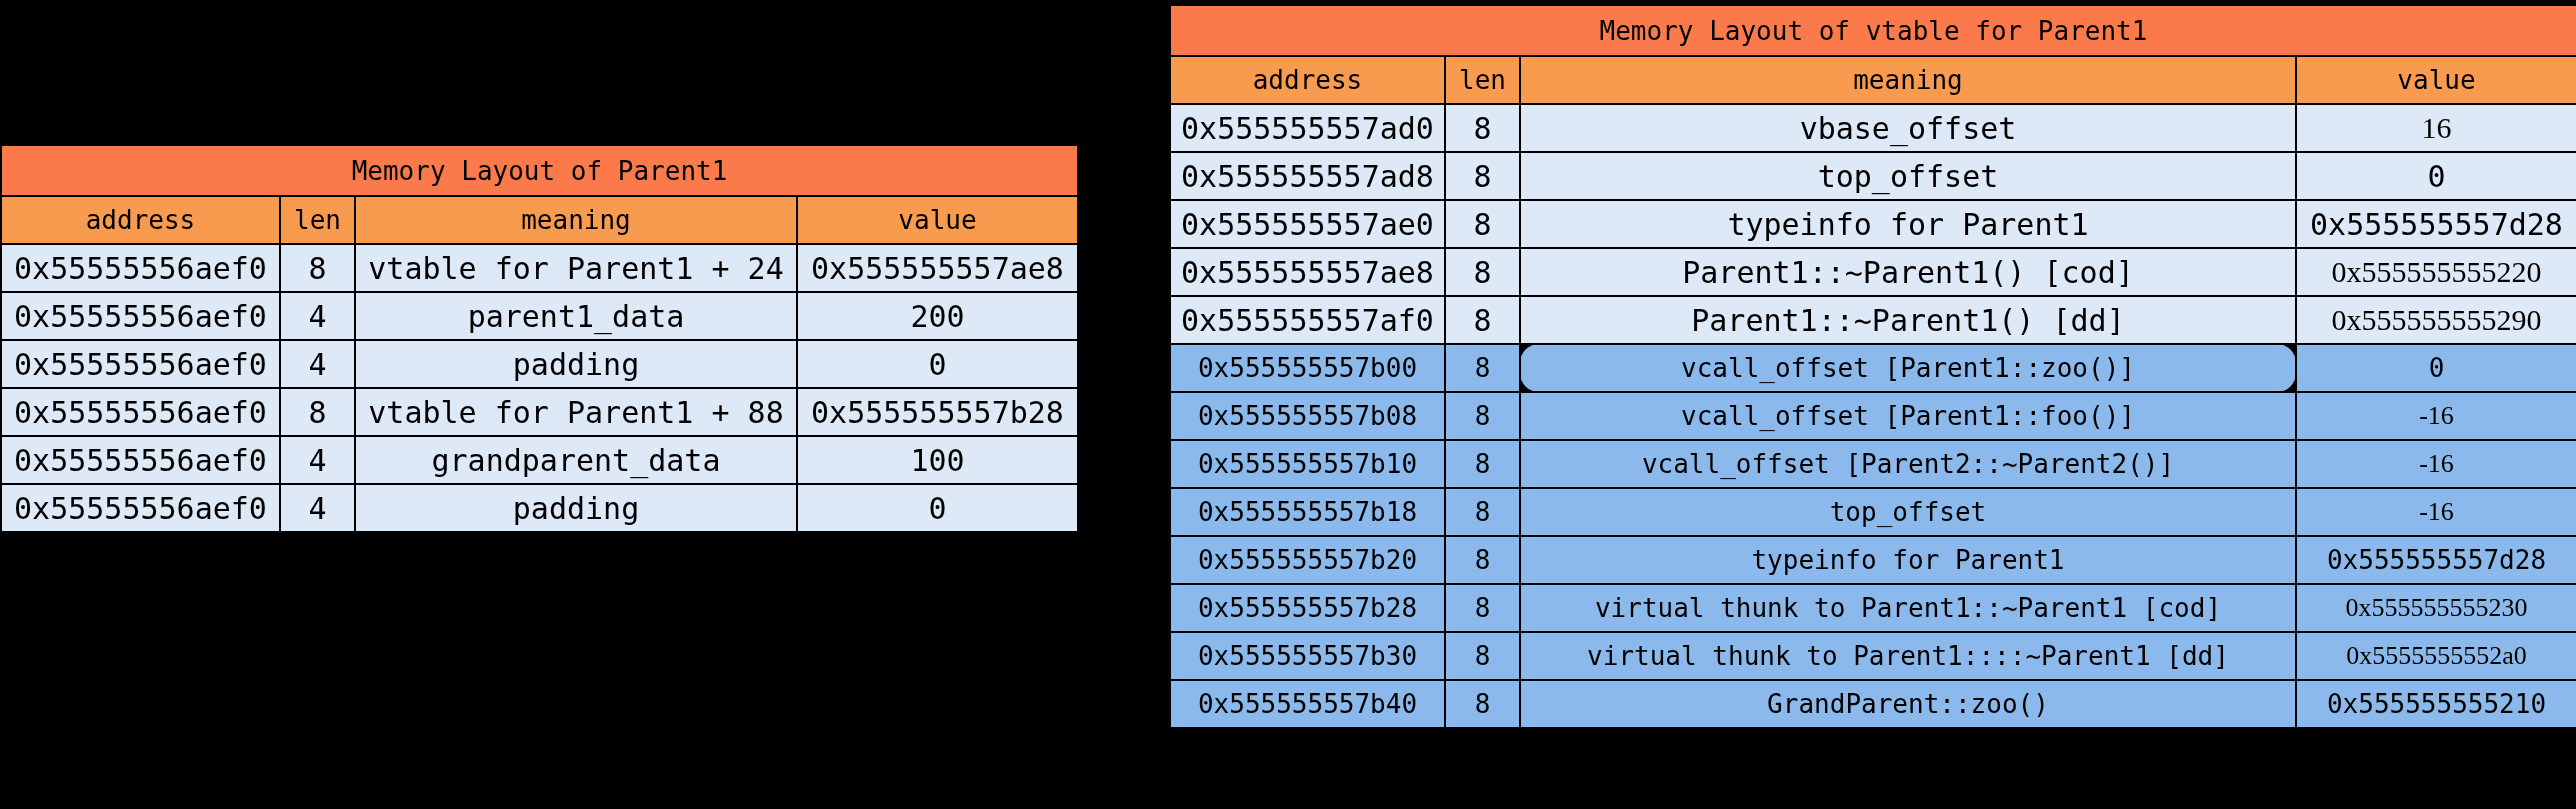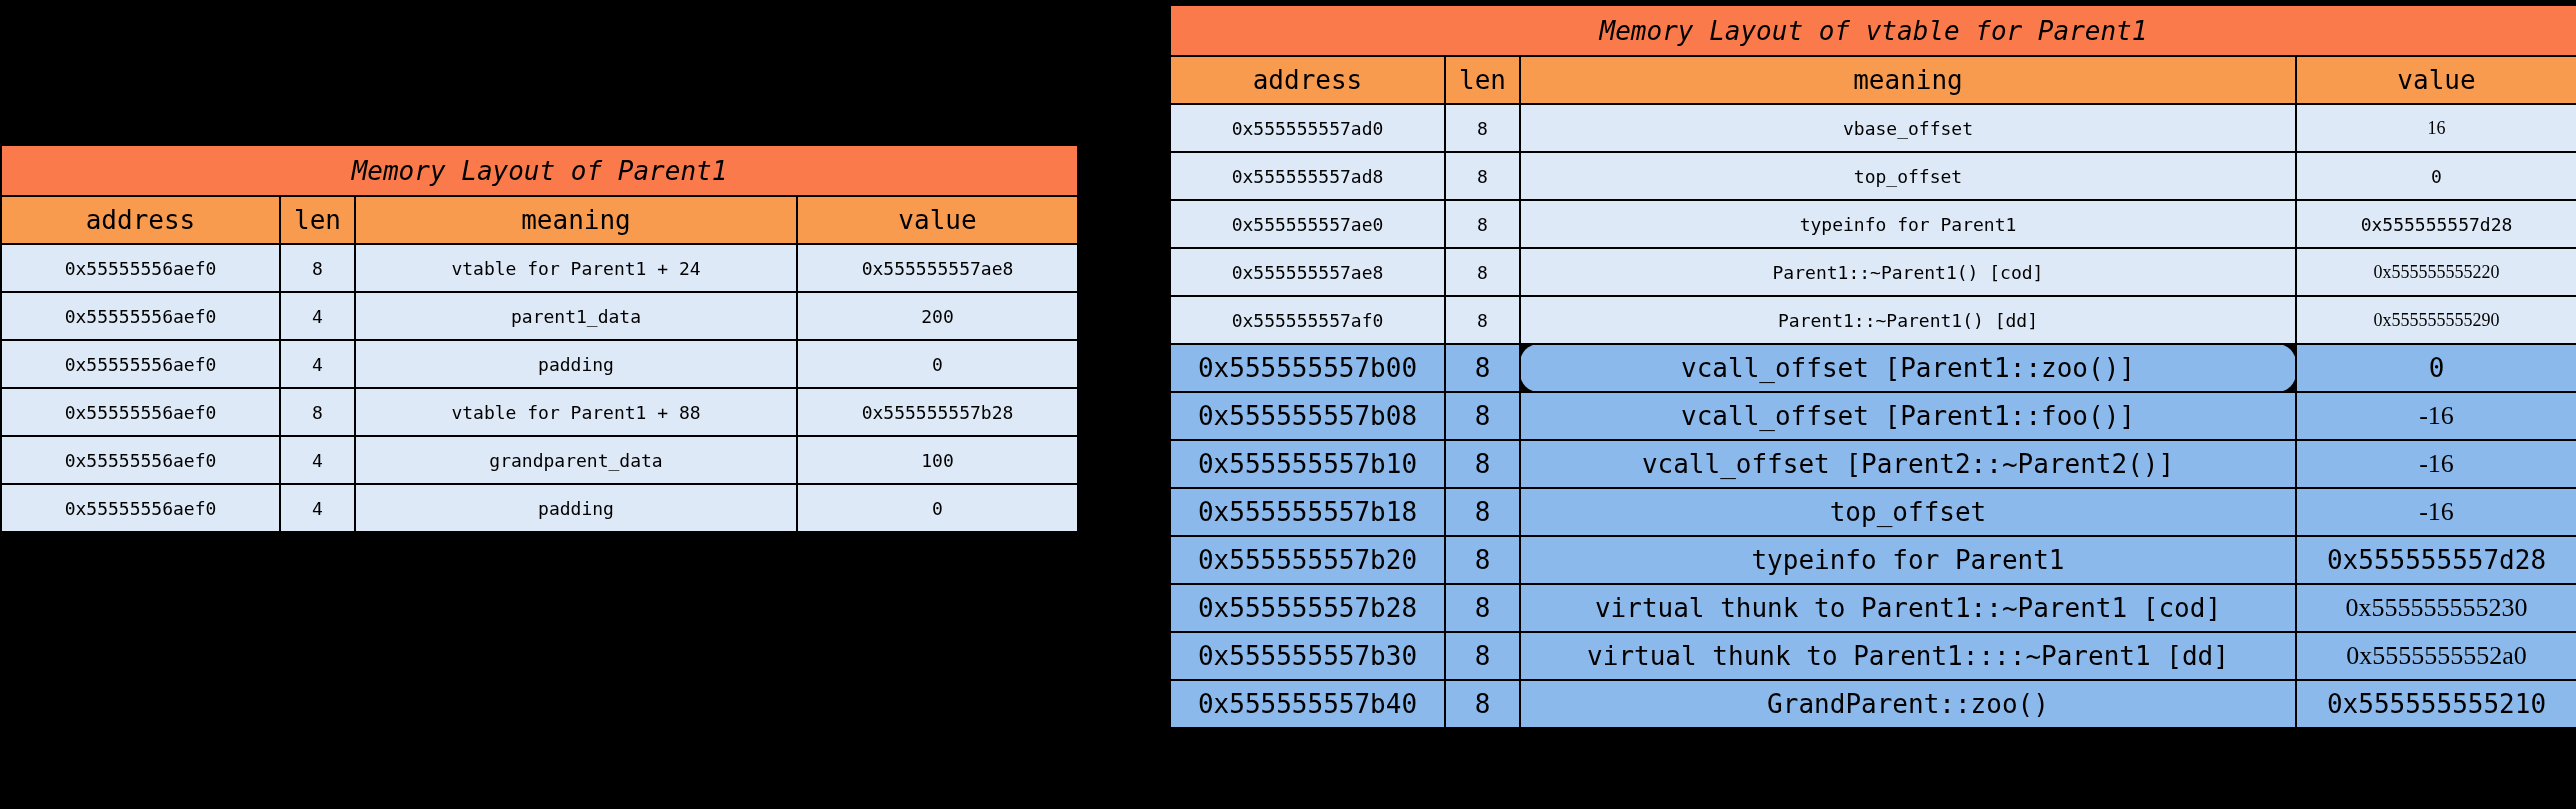--- a/index.html
+++ b/index.html
@@ -31,33 +31,32 @@
     white-space: nowrap;
     overflow: hidden;
     color: #000000;
   }
 
   .title-cell {
     background: #FB7A4B;
     height: 47px;
     font-size: 26px;
     letter-spacing: 0px;
-    font-style: italic;
   }
 
   .head-cell {
     background: #F89B4F;
     height: 44px;
     font-size: 26px;
   }
 
   .row-normal td {
     background: #DEE9F7;
     height: 44px;
-    font-size: 18px;
+    font-size: 30px;
   }
 
   .row-highlight td {
     background: #8CB9EC;
     height: 44px;
     font-size: 26px;
   }
 
   .bold-val { font-weight: bold; font-family: Liberation Serif, serif; }
   .dim-text { color: #9E9E9E; border-radius: 19px; }

